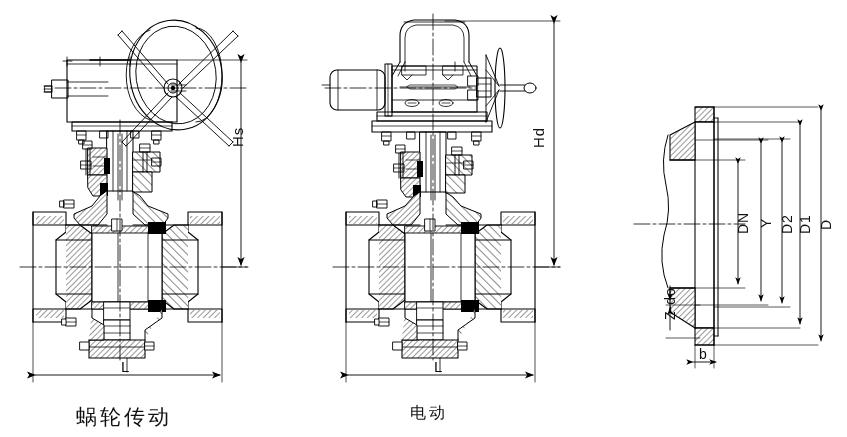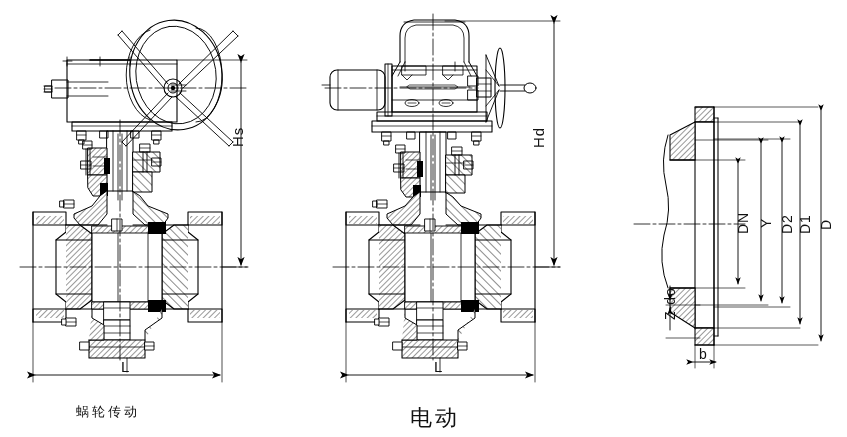--- a/index.html
+++ b/index.html
@@ -551,17 +551,17 @@
   <span class="cap" style="left:779px;top:234px;transform:rotate(-90deg);transform-origin:left top;font-size:14px;">D2</span>
 
   <span class="cap" style="left:797px;top:234px;transform:rotate(-90deg);transform-origin:left top;font-size:14px;">D1</span>
 
   <span class="cap" style="left:818px;top:230px;transform:rotate(-90deg);transform-origin:left top;font-size:14px;">D</span>
 
   <span class="cap" style="left:699px;top:346px;font-size:14px;">b</span>
 
   <span class="cap" style="left:662px;top:320px;transform:rotate(-90deg);transform-origin:left top;font-size:14px;">Z-do</span>
 
-  <span class="cap" style="left:76px;top:403px;font-size:13px;letter-spacing:3px;font-family:'DejaVu Sans',sans-serif;">蜗轮传动</span>
-
-  <span class="cap" style="left:410px;top:403px;font-size:22px;letter-spacing:3px;font-family:'DejaVu Sans',sans-serif;">电动</span>
+  <span class="cap" style="left:76px;top:403px;font-size:21px;letter-spacing:3px;font-family:'DejaVu Sans',sans-serif;">蜗轮传动</span>
+
+  <span class="cap" style="left:410px;top:403px;font-size:16px;letter-spacing:3px;font-family:'DejaVu Sans',sans-serif;">电动</span>
 
 </div>
 
 </body></html>

